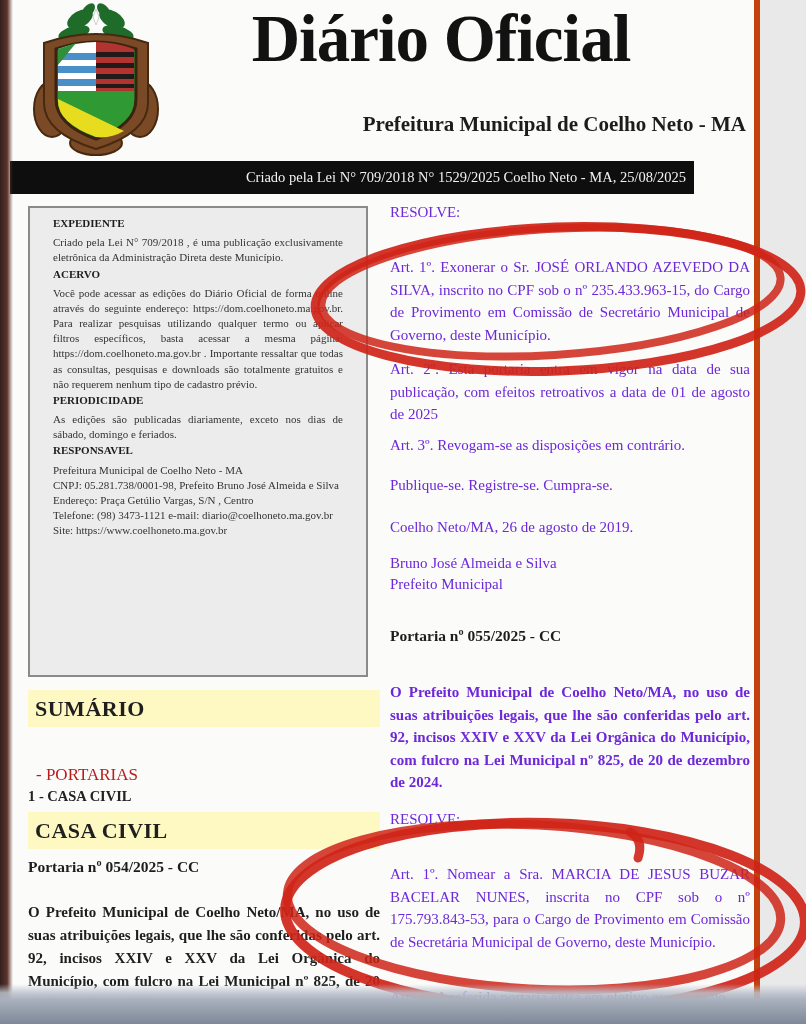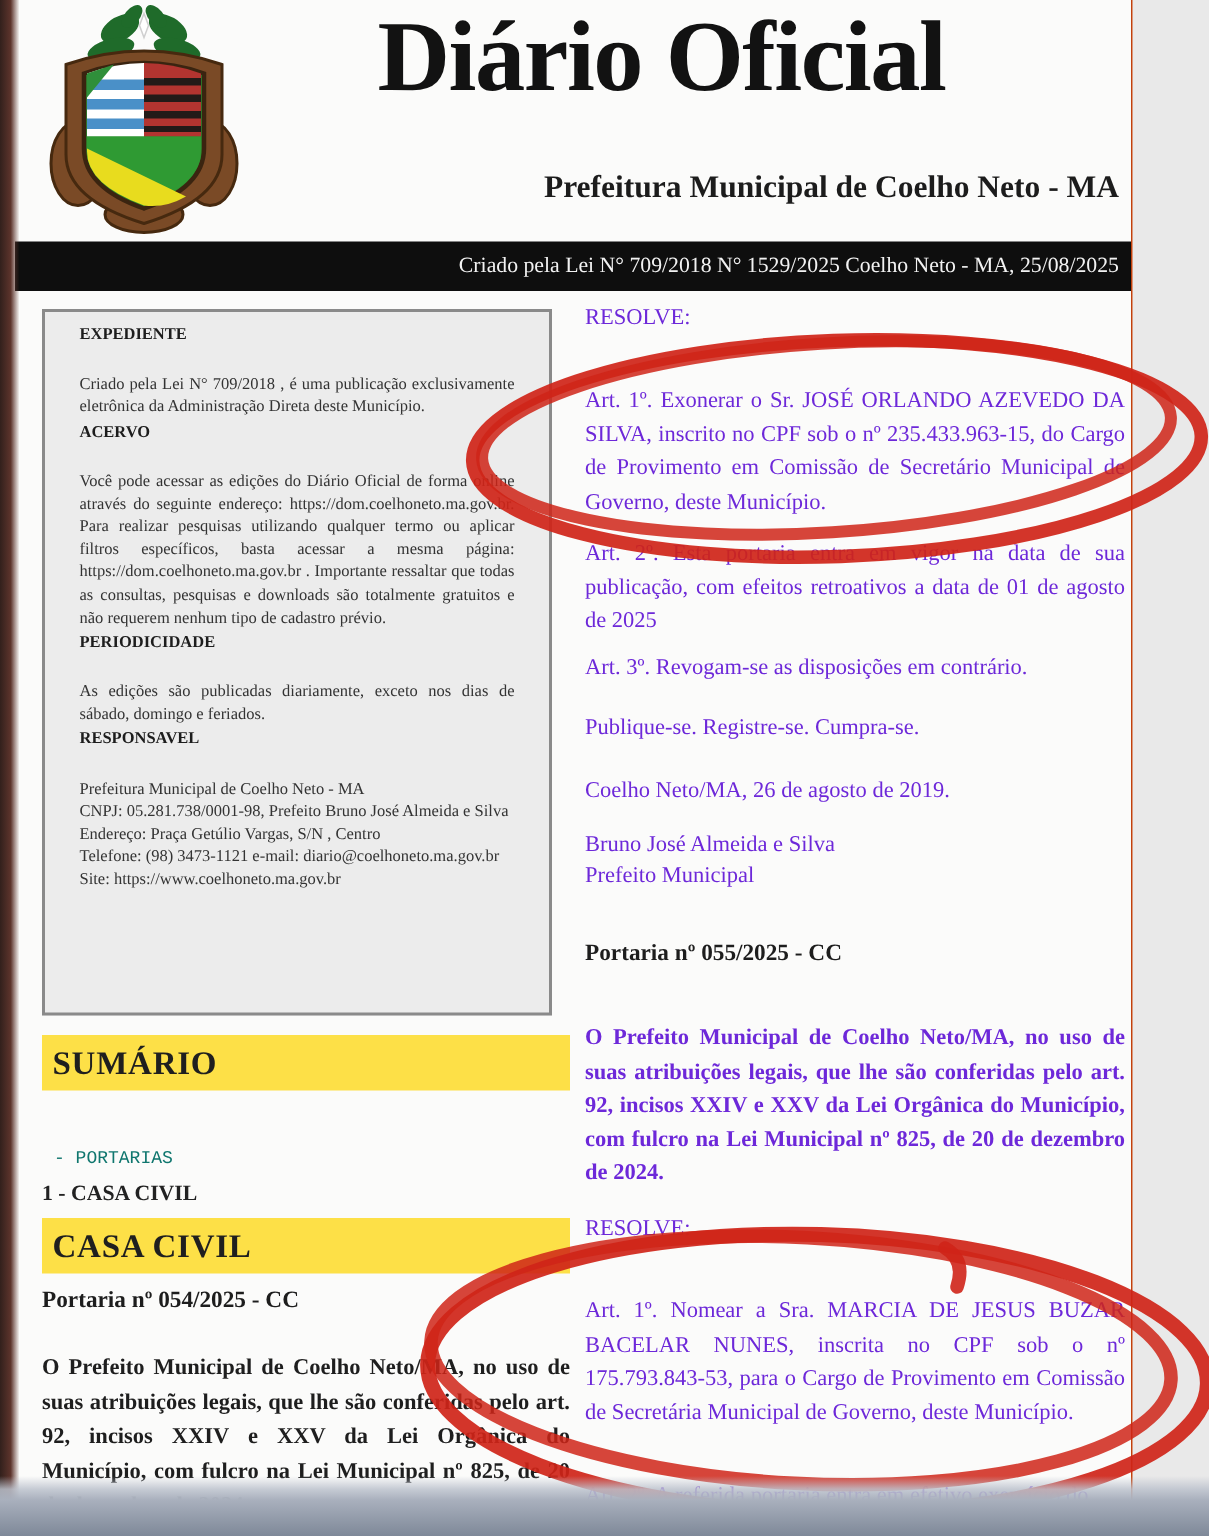--- a/index.html
+++ b/index.html
@@ -1,40 +1,40 @@
 <!DOCTYPE html>
 <html><head>
 <meta charset="utf-8">
 <style>
   html,body{margin:0;padding:0;background:#d8d8d8;}
   .stage{position:relative;width:806px;height:1024px;overflow:hidden;
          background:#e9e9e9;font-family:"Liberation Serif",serif;color:#2a2a2a;}
   .page{position:absolute;left:6px;top:0;width:748px;height:1024px;
-        background:#fbfbfa;border-right:1px solid #c2410c;}
+        background:#fbfbfa;border-right:6px solid #c2410c;}
   .abs{position:absolute;}
   
   .masthead-title{left:160px;top:0px;width:550px;text-align:center;
         font-size:67px;font-weight:bold;color:#121212;letter-spacing:-1px;}
   .masthead-sub{right:8px;top:112px;font-size:21px;font-weight:bold;color:#1c1c1c;}
-  .black-bar{left:4px;top:161px;width:744px;height:33px;background:#0e0e0e;
+  .black-bar{left:4px;top:161px;width:684px;height:33px;background:#0e0e0e;
         color:#f2f2f2;font-size:14.5px;line-height:33px;text-align:right;
         padding-right:8px;box-sizing:border-box;}
   
   .expbox{left:22px;top:206px;width:340px;height:471px;background:#ececec;
         border:2px solid #8a8a8a;box-sizing:border-box;padding:8px 23px;
         font-size:11px;line-height:1.38;text-align:justify;color:#333;overflow:hidden;}
   .sec-h{font-weight:bold;color:#1d1d1d;}
-  .sec-b{margin:18px 0 1px 0;}
+  .sec-b{margin:4px 0 1px 0;}
   .pre{white-space:pre-line;text-align:left;}
   
-  .hbar{left:22px;width:352px;height:37px;background:#fde047;
+  .hbar{left:22px;width:352px;height:37px;background:#fef9c3;
         font-size:22px;font-weight:bold;color:#1f1f1f;line-height:37px;
         padding-left:7px;box-sizing:border-box;letter-spacing:.5px;}
   .toc-1{left:22px;top:744px;font-size:14.5px;font-weight:bold;color:#222;margin-top:44px;}
-  .toc-2{left:30px;top:765px;font-size:12px;color:#0f766e;font-family:Liberation Mono, monospace;}
+  .toc-2{left:30px;top:765px;font-size:17px;color:#b91c1c;}
   .ptitle{font-size:15.5px;font-weight:bold;color:#1d1d1d;}
   .para{width:352px;font-size:15px;line-height:23px;text-align:justify;color:#2b2b2b;}
   .bold{font-weight:bold;color:#1e1e1e;}
   
   .rc{left:384px;width:360px;}
   .rtext{font-size:15px;line-height:22.5px;text-align:justify;color:#6d28d9;width:360px;}
   
   .left-edge{left:0;top:0;width:13px;height:1024px;
         background:linear-gradient(90deg,#32201c 0%,#5d342c 55%,rgba(110,80,70,0) 100%);}
   .bottom-overlay{left:0;top:984px;width:806px;height:40px;

